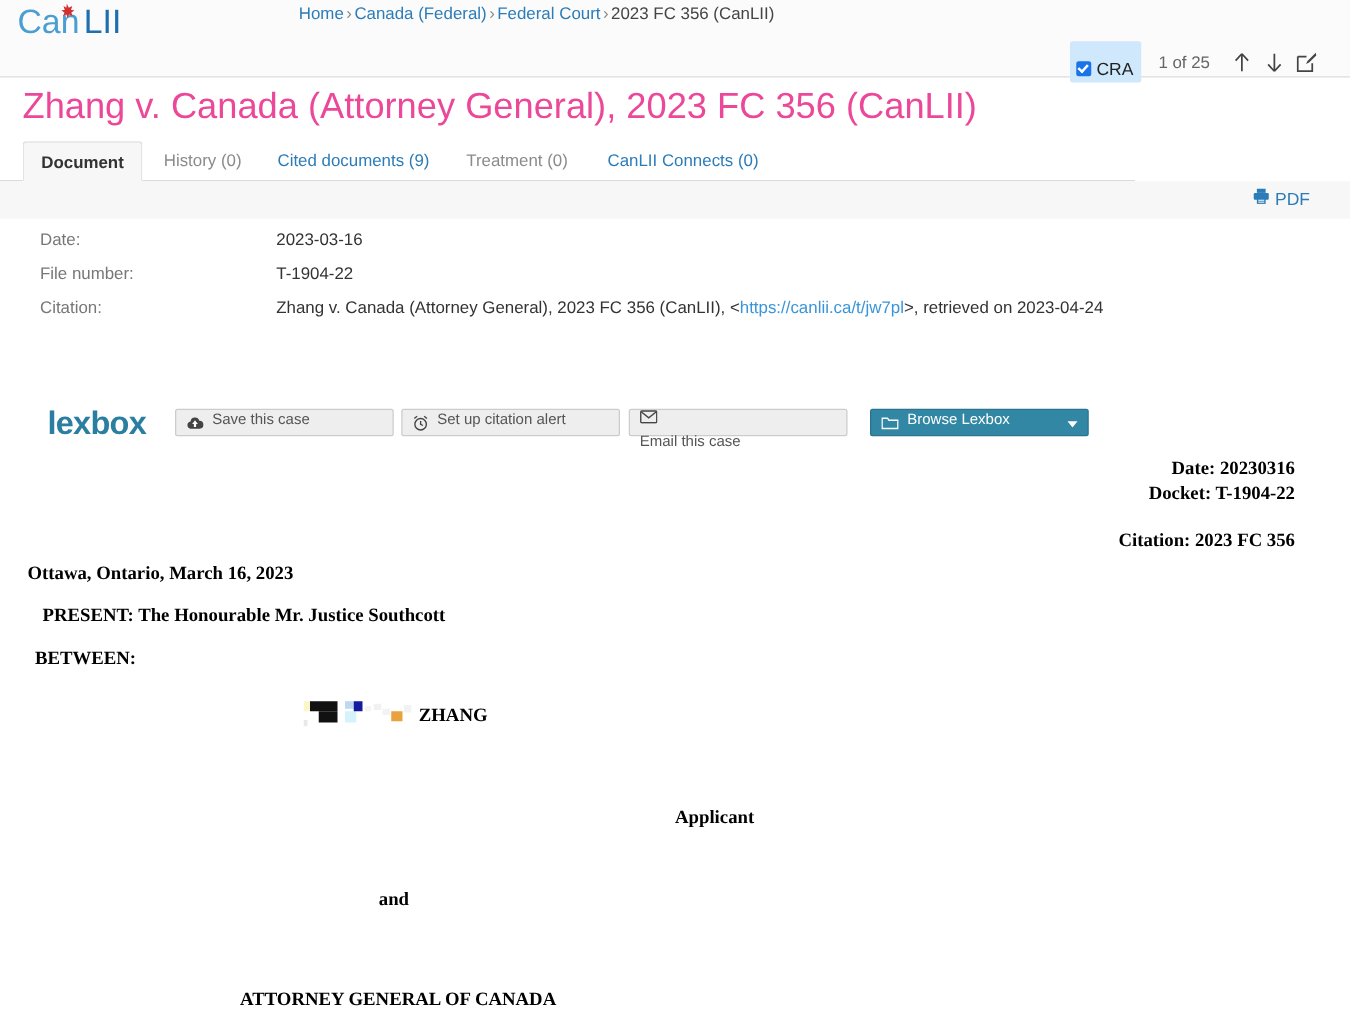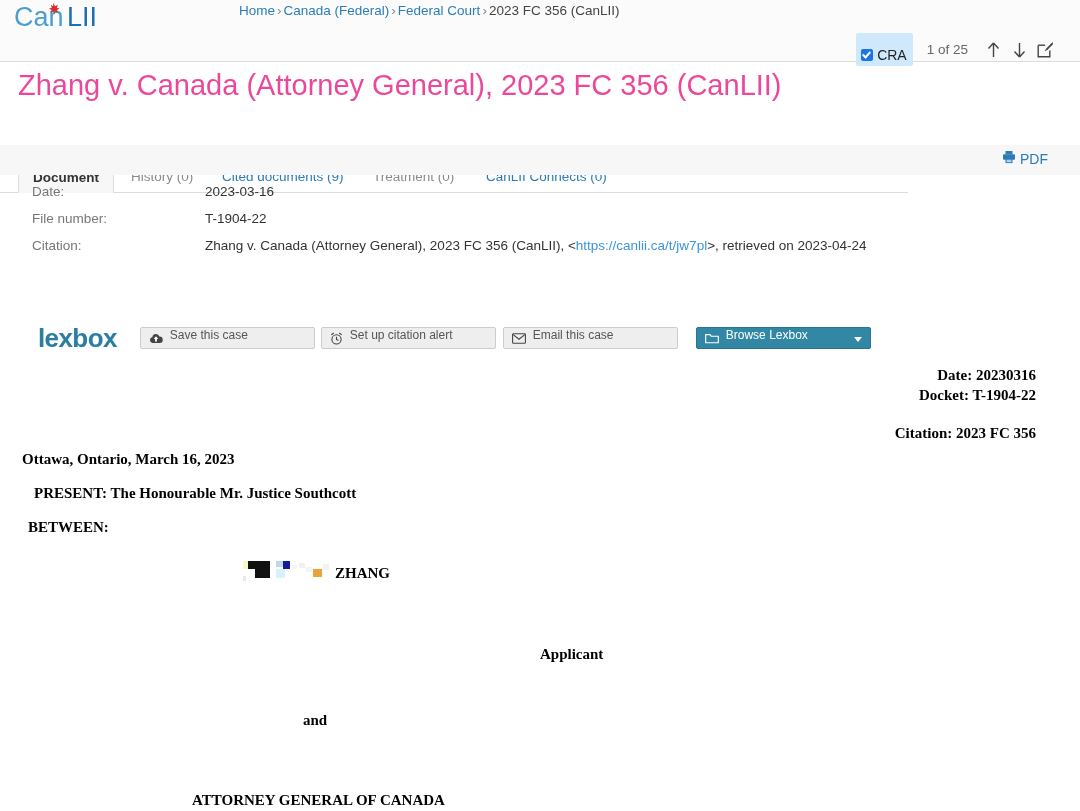--- a/index.html
+++ b/index.html
@@ -122,21 +122,20 @@
   }
 
   .tabbar {
     position: absolute;
     left: 0;
     top: 113px;
     width: 908px;
     height: 32px;
     border-bottom: 1px solid #dcdcdc;
     box-sizing: border-box;
-    margin-top: 48px;
   }
   .tab {
     position: absolute;
     top: 0;
     height: 32px;
     line-height: 31px;
     padding: 0 14px;
     font-size: 13.5px;
     box-sizing: border-box;
     white-space: nowrap;
@@ -177,20 +176,21 @@
   .meta {
     position: absolute;
     left: 32px;
     top: 182px;
     font-size: 13.5px;
   }
   .meta-row {
     display: flex;
     margin-bottom: 8px;
     line-height: 19px;
+    gap: 16px;
   }
   .meta-key {
     width: 173px;
     color: #777777;
     flex: none;
   }
   .meta-val {
     color: #333333;
     white-space: nowrap;
   }
@@ -397,21 +397,21 @@
     <span class="ic">
       <svg width="13" height="13" viewBox="0 0 13 13">
         <circle cx="6.5" cy="7.4" r="4.6" stroke="#444444" stroke-width="1.1" fill="none"></circle>
         <path d="M1.4 2.8 L3.7 1.0 M11.6 2.8 L9.3 1.0" stroke="#444444" stroke-width="1.1" fill="none"></path>
         <path d="M6.5 4.8 L6.5 7.4 L8.4 8.4" stroke="#444444" stroke-width="1.1" fill="none"></path>
       </svg>
     </span>
     <span>Set up citation alert</span>
   </div>
 
-  <div class="lexbtn" style="margin-left:1px;">
+  <div class="lexbtn" style="margin-left:1px;flex-direction:column;">
     <span class="ic">
       <svg width="14" height="11" viewBox="0 0 14 11">
         <rect x="0.6" y="0.8" width="12.8" height="9.4" rx="0.8" stroke="#444444" stroke-width="1.1" fill="none"></rect>
         <path d="M1.2 1.6 L7 6.2 L12.8 1.6" stroke="#444444" stroke-width="1.1" fill="none"></path>
       </svg>
     </span>
     <span>Email this case</span>
   </div>
 
   <div class="lexbtn primary" style="margin-left:12px;">

